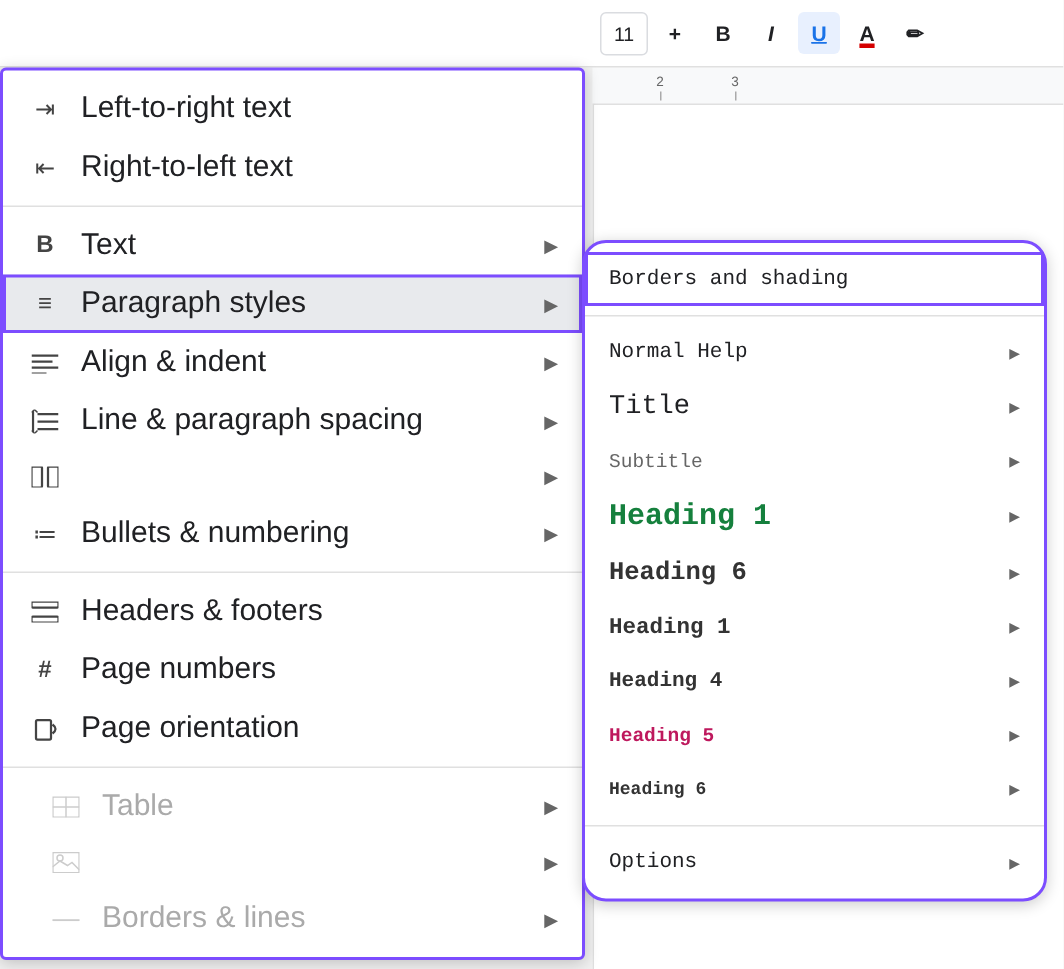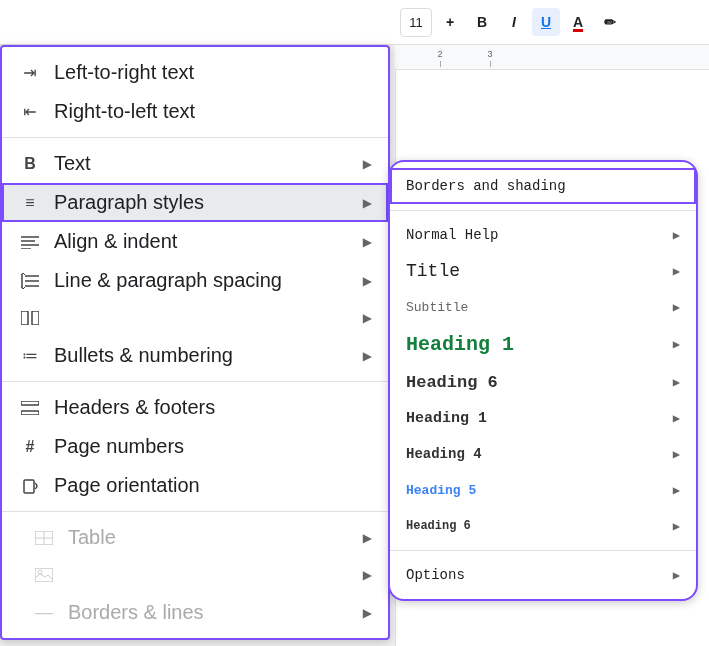--- a/index.html
+++ b/index.html
@@ -277,21 +277,21 @@
 
     .submenu-item-label.heading4 {
       font-size: 14px;
       font-weight: bold;
       color: #333;
     }
 
     .submenu-item-label.heading5 {
       font-size: 13px;
       font-weight: bold;
-      color: #3b82f6;
+      color: #be185d;
     }
 
     .submenu-item-label.heading6 {
       font-size: 12px;
       font-weight: bold;
       color: #333;
     }
 
     .submenu-divider {
       height: 1px;

